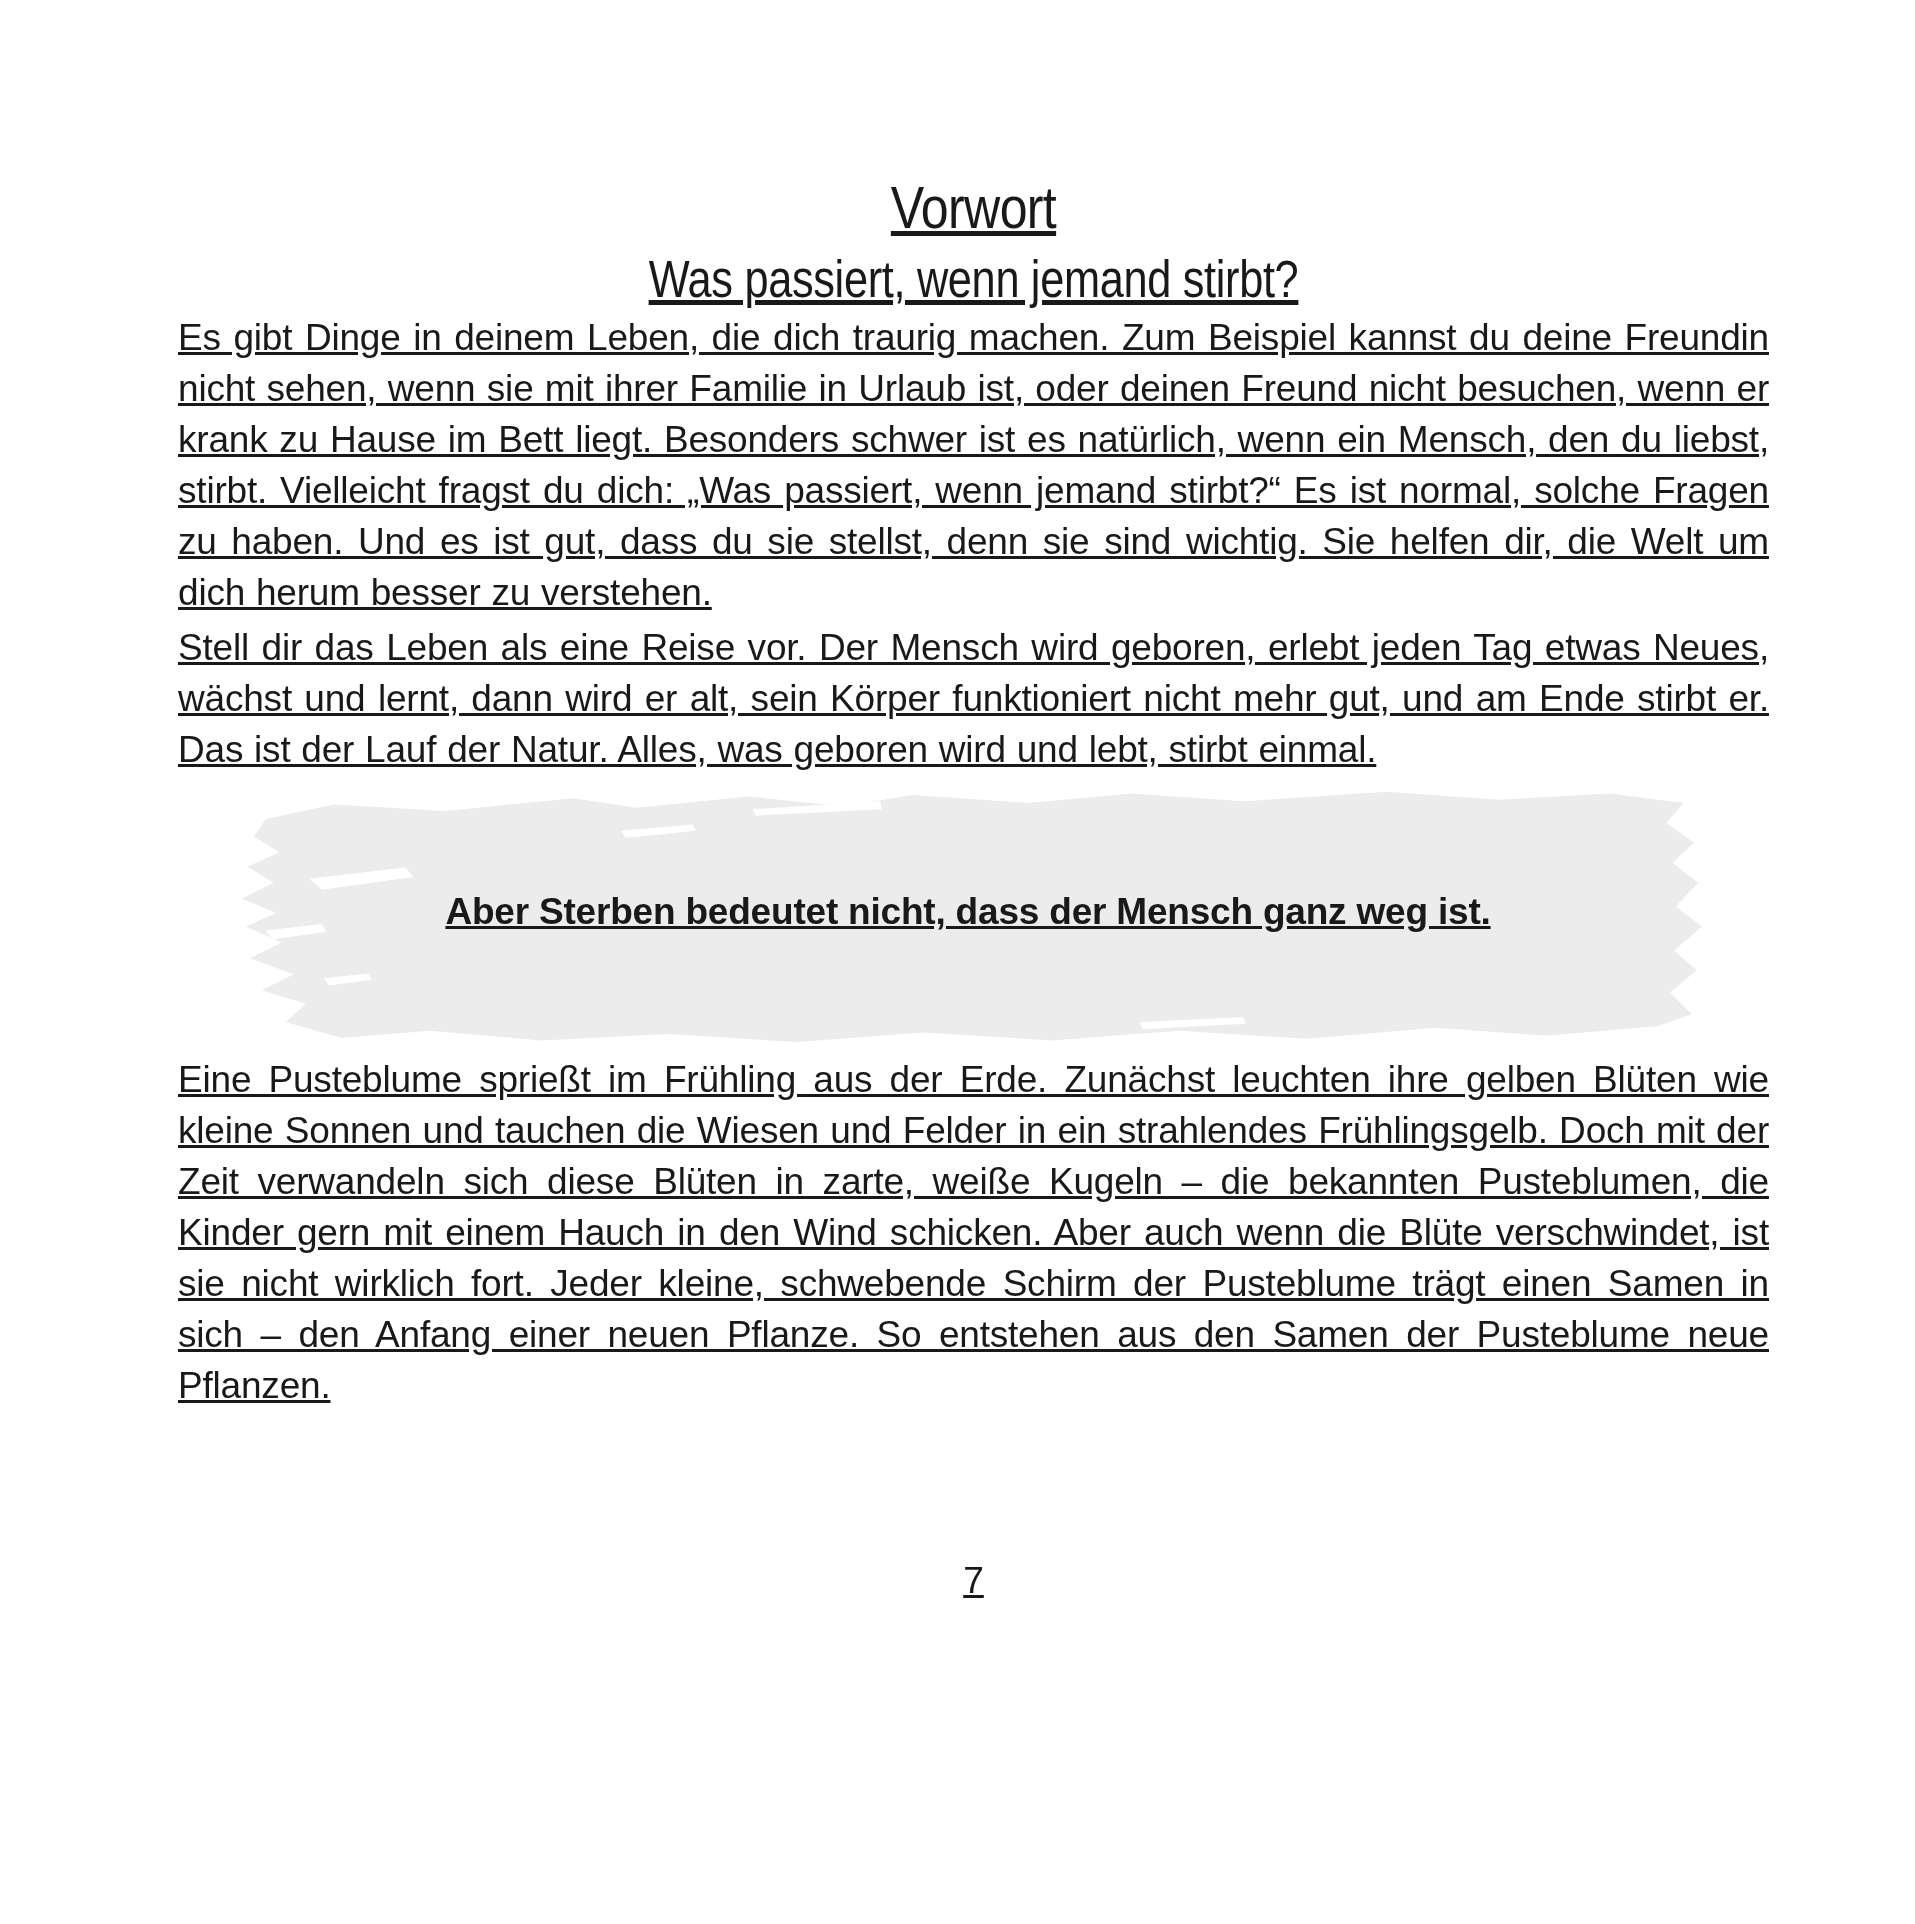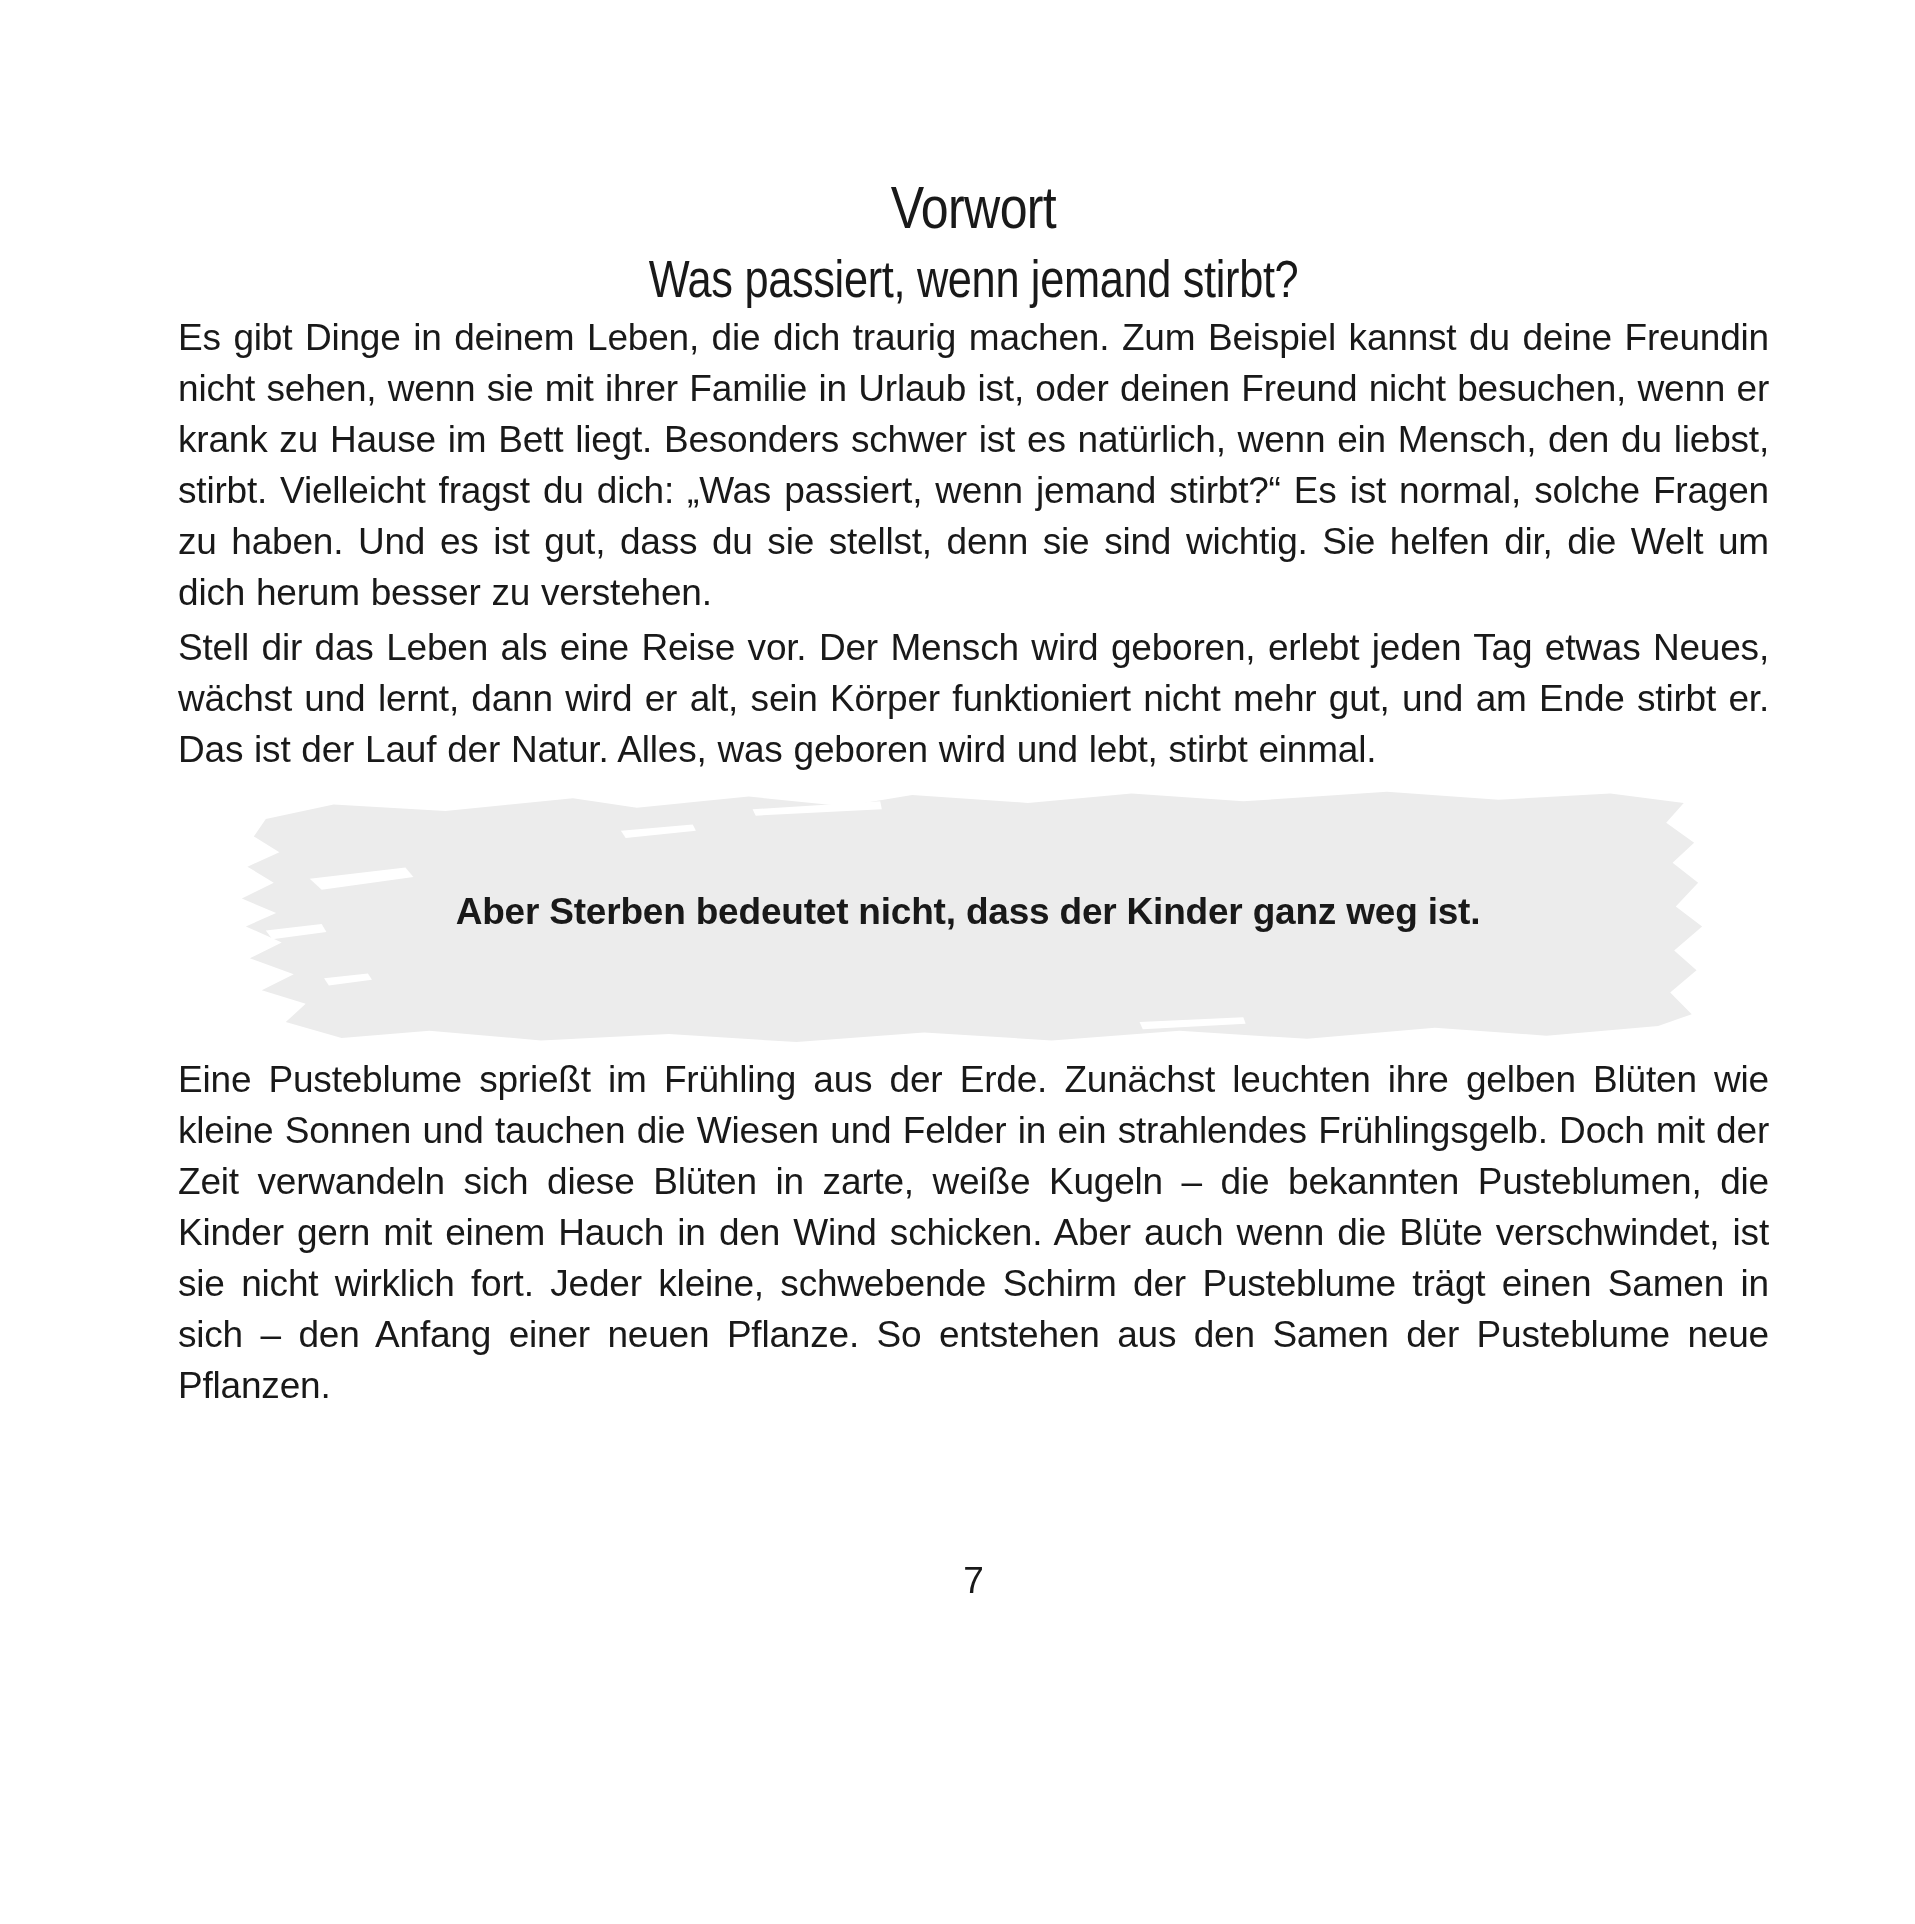--- a/index.html
+++ b/index.html
@@ -10,20 +10,21 @@
   .page {
     position: relative;
     width: 1915px;
     height: 1924px;
     box-sizing: border-box;
     padding: 180px 142px 0 174px;
     background: #ffffff;
     overflow: hidden;
     font-family: "Liberation Sans", sans-serif;
     color: #191919;
+    text-decoration: underline;
   }
   .title {
     margin: 0;
     font-size: 59px;
     line-height: 57px;
     font-weight: 400;
     text-align: center;
     transform: scaleX(0.85);
     letter-spacing: -0.8px;
   }
@@ -104,21 +105,21 @@
                L 760,320 L 600,310 L 440,318 L 300,306 L 190,315 L 120,295
                L 145,272 L 90,255 L 130,235 L 75,215 L 115,195 L 70,175
                L 108,158 L 65,140 L 105,120 L 72,100 L 112,82 L 80,62 Z" fill="#ececec"></path>
       <path fill="#ffffff" d="M 150,115 l 120,-14 l 10,12 l -115,16 z"></path>
       <path fill="#ffffff" d="M 95,180 l 70,-8 l 6,10 l -68,9 z"></path>
       <path fill="#ffffff" d="M 540,55 l 90,-8 l 4,8 l -88,9 z"></path>
       <path fill="#ffffff" d="M 705,28 l 160,-10 l 2,10 l -158,8 z"></path>
       <path fill="#ffffff" d="M 1190,295 l 130,-6 l 3,8 l -129,7 z"></path>
       <path fill="#ffffff" d="M 168,240 l 55,-6 l 5,8 l -54,7 z"></path>
     </svg>
-    <div class="highlight-text">Aber Sterben bedeutet nicht, dass der Kinder ganz weg ist.</div>
+    <div class="highlight-text">Aber Sterben bedeutet nicht, dass der Mensch ganz weg ist.</div>
   </div>
 
   <p class="body para-3">Eine Pusteblume sprießt im Frühling aus der Erde. Zunächst leuchten ihre gelben Blüten wie kleine Sonnen und tauchen die Wiesen und Felder in ein strahlendes Frühlingsgelb. Doch mit der Zeit verwandeln sich diese Blüten in zarte, weiße Kugeln – die bekannten Pusteblumen, die Kinder gern mit einem Hauch in den Wind schicken. Aber auch wenn die Blüte verschwindet, ist sie nicht wirklich fort. Jeder kleine, schwebende Schirm der Pusteblume trägt einen Samen in sich – den Anfang einer neuen Pflanze. So entstehen aus den Samen der Pusteblume neue Pflanzen.</p>
 
   <div class="page-number">7</div>
 
 </div>
 
 
 </body></html>

